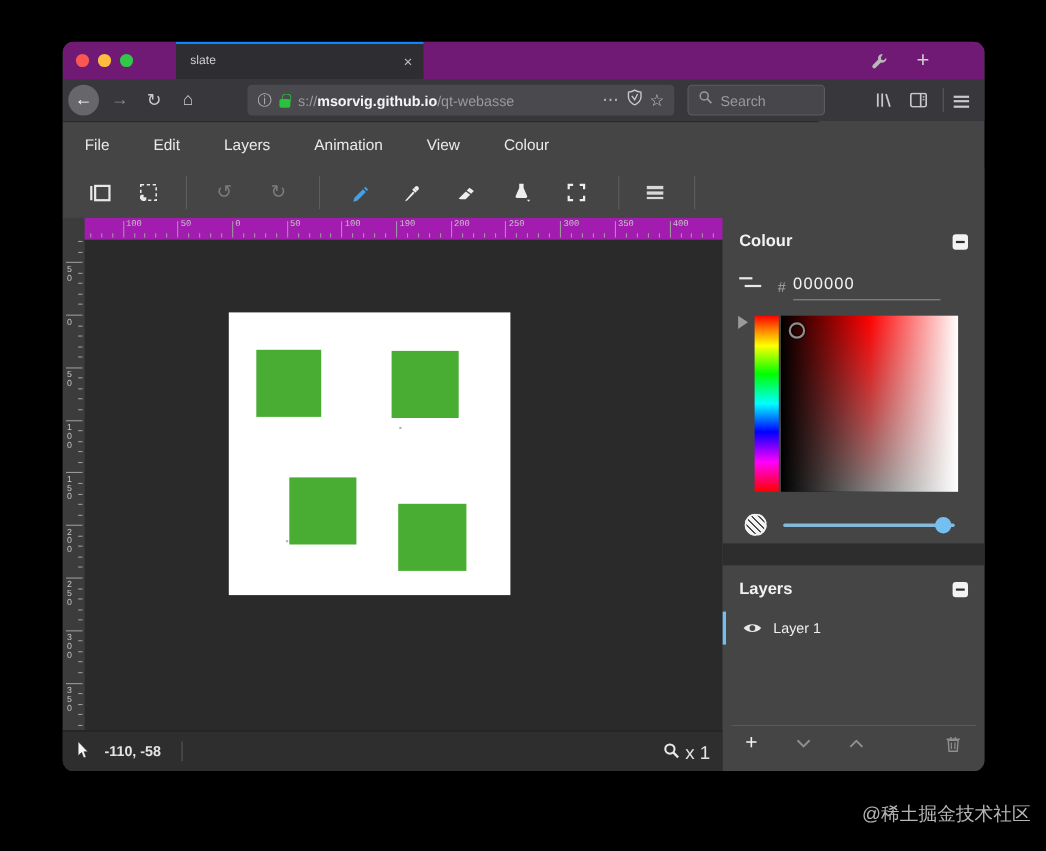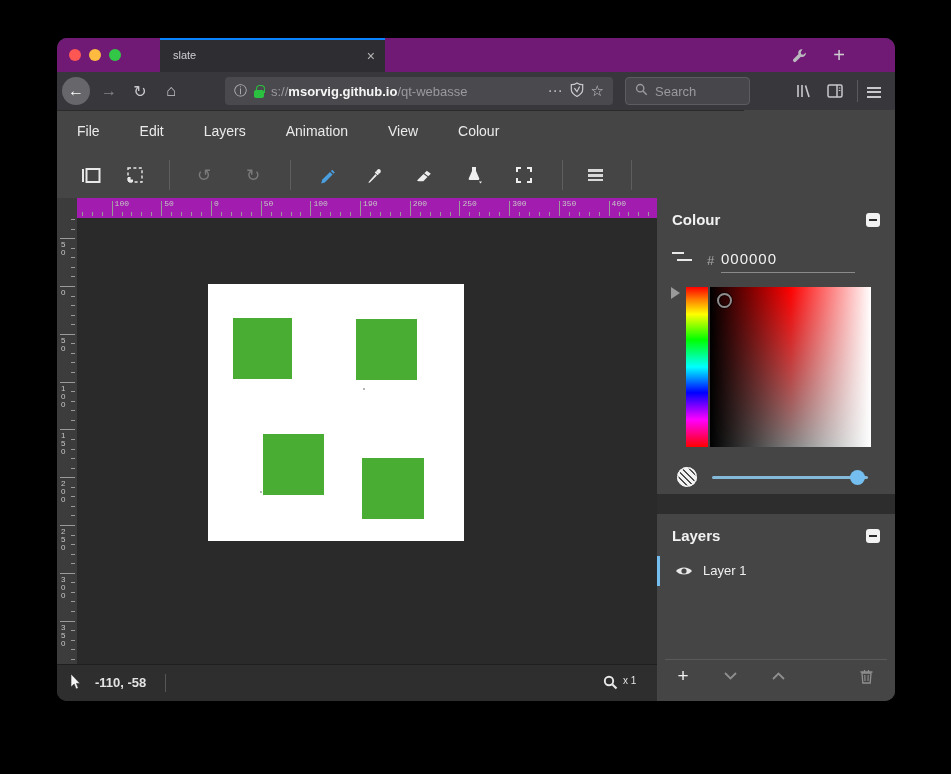--- a/index.html
+++ b/index.html
@@ -85,21 +85,21 @@
   .layer-eye{position:absolute;left:18px;top:10px;}
   .layer-name{position:absolute;left:46px;top:9px;font-size:13px;color:#f0f0f0;}
   .panel-hr{position:absolute;left:8px;top:461px;width:222px;height:1px;background:#5a5a5a;}
   .lp-btn{position:absolute;top:466px;width:24px;height:24px;display:flex;align-items:center;justify-content:center;}
   .plus-g{font-size:19px;color:#f0f0f0;line-height:20px;}
 
   
   .statusbar{position:absolute;left:0;top:626px;width:600px;height:37px;background:#2e2e2e;border-top:1px solid #1f1f1f;}
   .coords{position:absolute;left:38px;top:10px;font-size:13px;color:#e3e3e3;font-weight:bold;}
   .st-sep{position:absolute;left:108px;top:9px;width:1px;height:18px;background:#565656;}
-  .zoom-lvl{position:absolute;left:566px;top:10px;font-size:10px;color:#e3e3e3;}
+  .zoom-lvl{position:absolute;left:566px;top:10px;font-size:17px;color:#e3e3e3;}
 
   .watermark{position:absolute;right:14px;top:728px;font-size:17px;color:#c9c9c9;opacity:.9;}
 </style>
 </head>
 <body>
 
 <div class="stage">
   <div class="window">
 
     <div class="titlebar">
@@ -479,13 +479,14 @@
       <span style="position:absolute;left:546px;top:10px;">
         <svg width="15" height="15" viewBox="0 0 15 15">
             <circle cx="6" cy="6" r="4.2" fill="none" stroke="#e8e8e8" stroke-width="1.9"></circle>
             <line x1="9.2" y1="9.2" x2="13.5" y2="13.5" stroke="#e8e8e8" stroke-width="2.1"></line>
           </svg>
       </span>
       <span class="zoom-lvl">x 1</span>
     </div>
   </div>
 
+  <div class="watermark">@稀土掘金技术社区</div>
 </div>
 
 </body></html>

